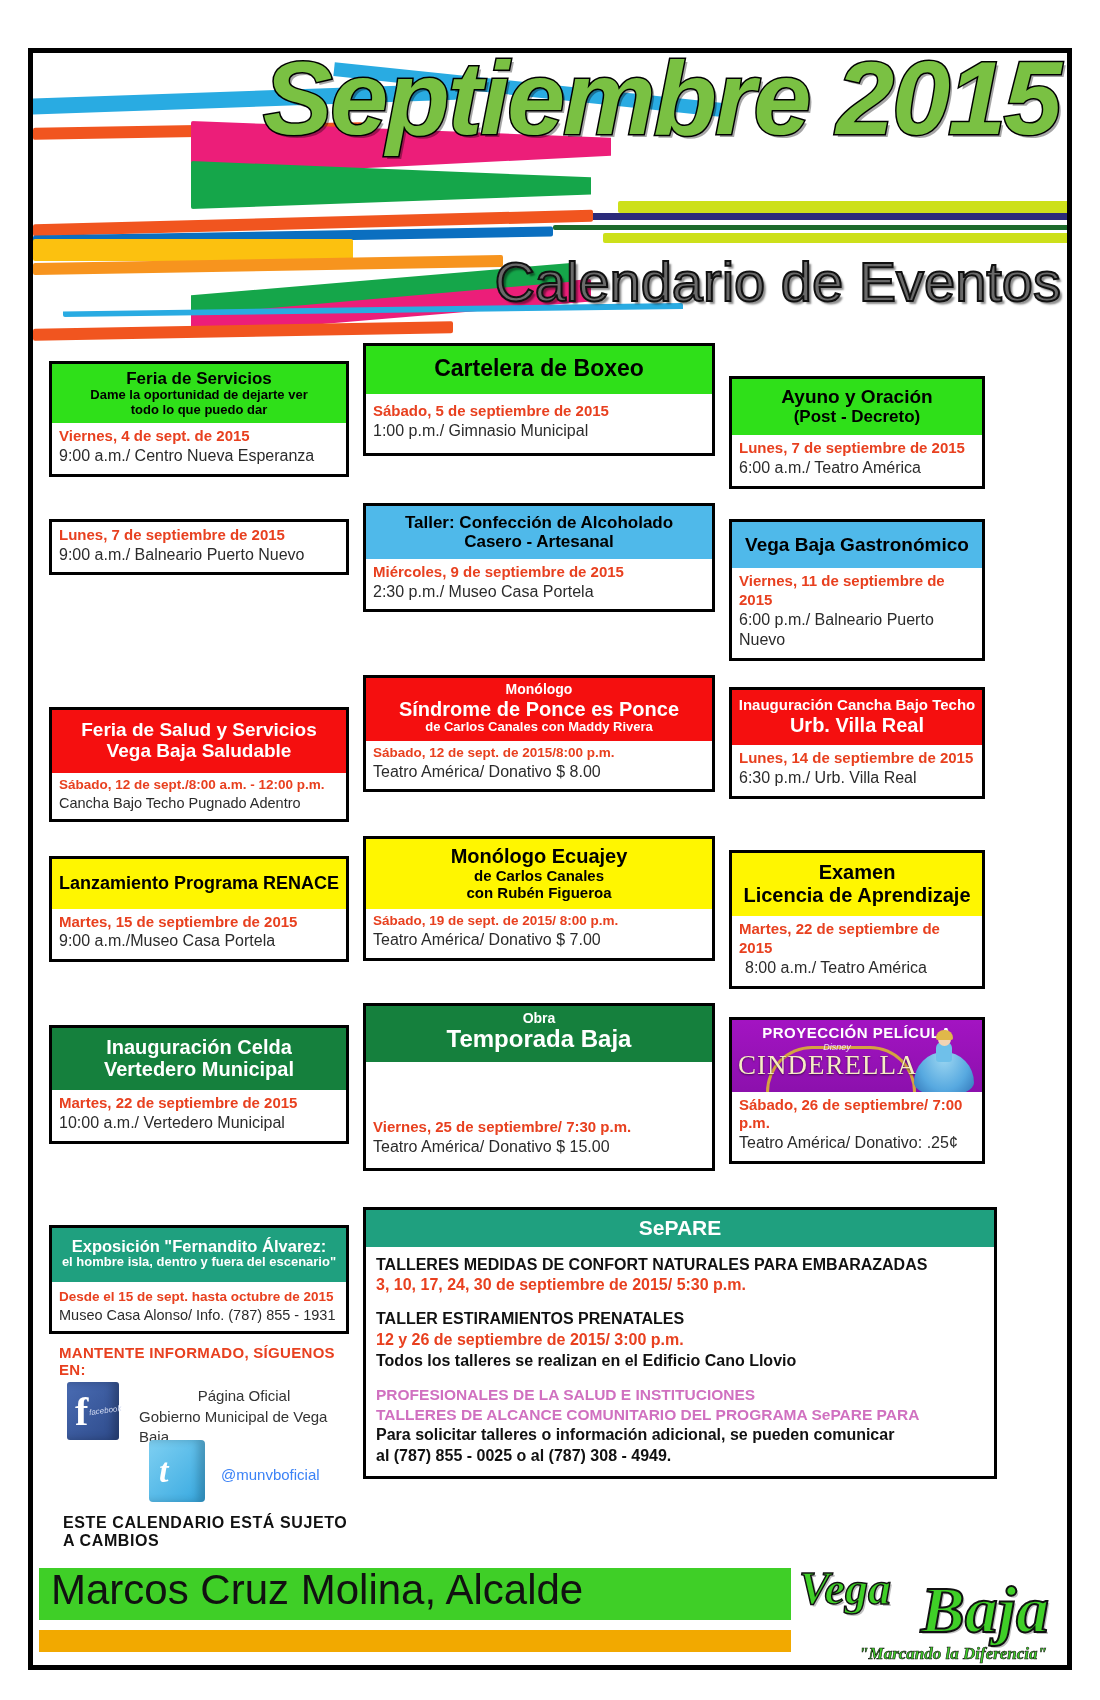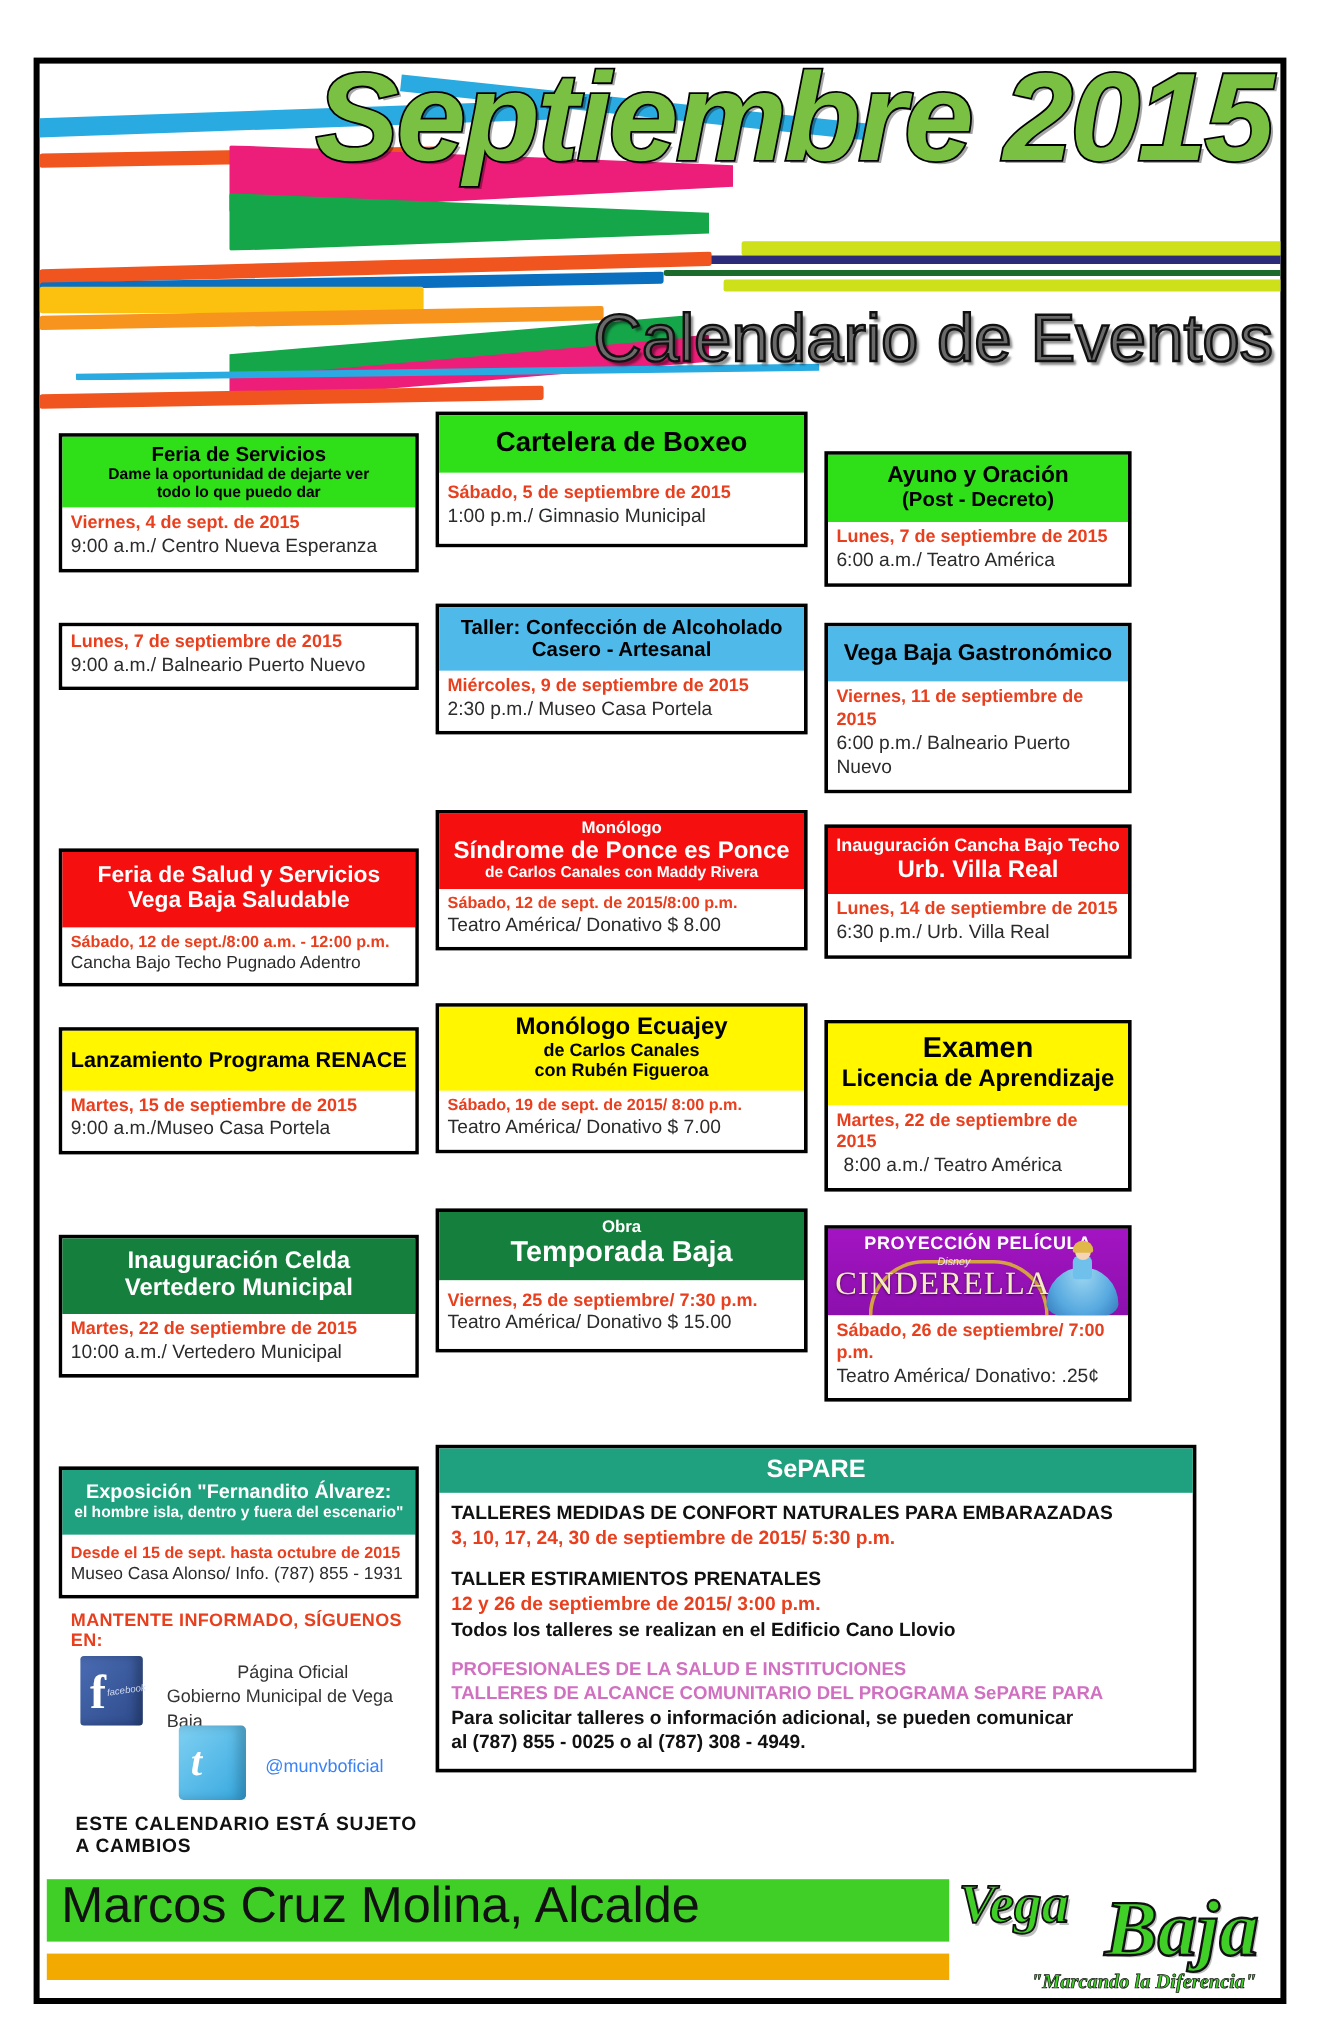--- a/index.html
+++ b/index.html
@@ -53,21 +53,21 @@
     z-index: 6;
   }
 
   
   .grid {
     position: relative;
     padding: 0 16px;
   }
   .row { display: flex; gap: 14px; margin-bottom: 14px; align-items: flex-start; }
   .col-l { width: 300px; }
-  .col-c { width: 310px; }
+  .col-c { width: 352px; }
   .col-r { width: 256px; }
 
   .card {
     border: 3px solid #000;
     background: #fff;
   }
   .card .head {
     padding: 5px 6px 6px;
     text-align: center;
     line-height: 1.12;
@@ -437,21 +437,21 @@
           </div>
           <div class="body">
             <div class="when sm">Sábado, 19 de sept. de 2015/ 8:00 p.m.</div>
             <div class="where">Teatro América/ Donativo $ 7.00</div>
           </div>
         </div>
       </div>
       <div class="col-r">
         <div class="card" style="margin-top:14px;">
           <div class="head hd-yellow" style="padding:8px 4px 10px;">
-            <div style="font-size:24px;font-weight:bold;">Examen</div>
+            <div style="font-size:20px;font-weight:bold;">Examen</div>
             <div style="font-size:20px;font-weight:bold;">Licencia de Aprendizaje</div>
           </div>
           <div class="body">
             <div class="when">Martes, 22 de septiembre de 2015</div>
             <div class="where" style="padding-left:6px;">8:00 a.m./ Teatro América</div>
           </div>
         </div>
       </div>
     </div>
 
@@ -467,21 +467,21 @@
             <div class="where">10:00 a.m./ Vertedero Municipal</div>
           </div>
         </div>
       </div>
       <div class="col-c">
         <div class="card">
           <div class="head hd-purple" style="padding:5px 4px 9px;">
             <div style="font-size:14px;font-weight:bold;">Obra</div>
             <div style="font-size:24px;font-weight:bold;">Temporada Baja</div>
           </div>
-          <div class="body" style="padding-top:8px;padding-bottom:10px;">
+          <div class="body" style="padding-top:8px;padding-bottom:10px;margin-top:48px;">
             <div class="when">Viernes, 25 de septiembre/ 7:30 p.m.</div>
             <div class="where">Teatro América/ Donativo $ 15.00</div>
           </div>
         </div>
       </div>
       <div class="col-r">
         <div class="card" style="margin-top:14px;">
           <div class="cinder-head">
             <div class="cinder-arc"></div>
             <div class="cinder-label">PROYECCIÓN PELÍCULA</div>

